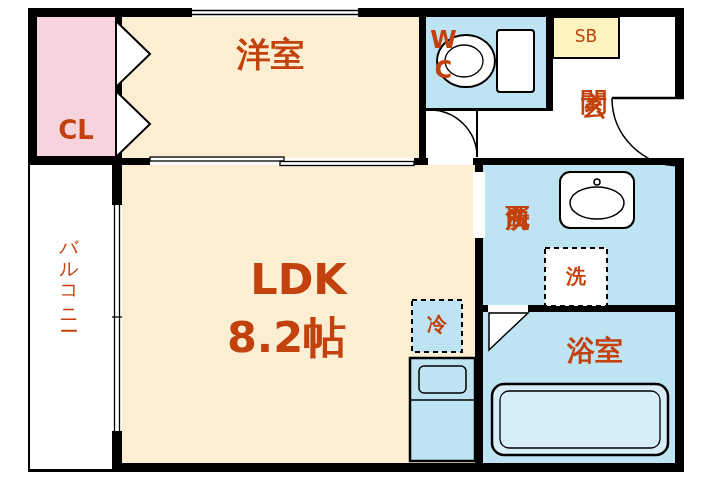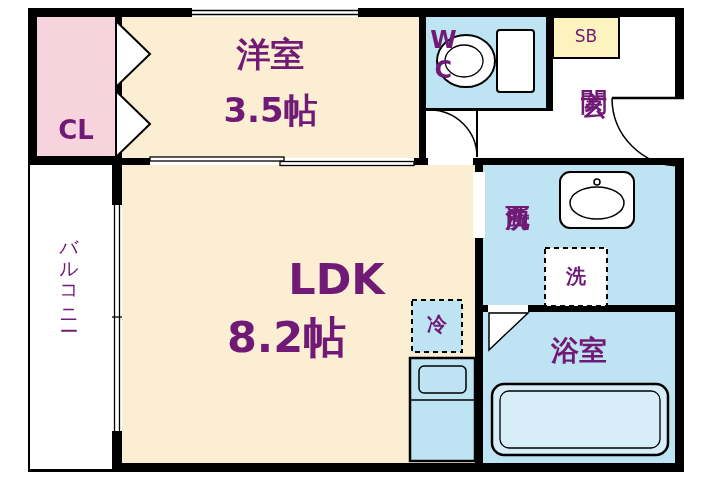--- a/index.html
+++ b/index.html
@@ -1,34 +1,34 @@
 <!DOCTYPE html>
 <html><head>
 <meta charset="utf-8">
 <style>
   html,body{margin:0;padding:0;background:#fff;}
   .canvas{
     position:relative;width:707px;height:487px;background:#fff;overflow:hidden;
     font-family:"DejaVu Sans","Liberation Sans",sans-serif;
   }
   .plan-svg{position:absolute;left:0;top:0;}
-  .label{position:absolute;color:#701a75;line-height:1.1;white-space:nowrap;}
+  .label{position:absolute;color:#c2410c;line-height:1.1;white-space:nowrap;}
   .center{text-align:center;}
   .v{writing-mode:vertical-rl;text-orientation:upright;}
   .vl{writing-mode:vertical-lr;text-orientation:upright;}
   .room-big{font-size:34px;font-weight:bold;}
   .ldk-big{font-size:43px;font-weight:bold;}
   .cl{font-size:26px;font-weight:600;margin-top:40px;}
   .wc{font-size:24px;font-weight:bold;letter-spacing:2px;}
   .sb{font-size:17px;font-weight:400;}
   .genkan{font-size:26px;font-weight:bold;}
   .balc{font-size:19px;font-weight:500;letter-spacing:2px;}
   .senmen{font-size:24px;font-weight:bold;}
   .small-unit{font-size:20px;font-weight:600;}
-  .bath{font-size:28px;font-weight:bold;}
+  .bath{font-size:28px;font-weight:bold;padding-left:16px;}
 </style>
 </head>
 <body>
 
 <div class="canvas">
 
   <svg class="plan-svg" width="707" height="487" viewBox="0 0 707 487">
 
     <rect x="28" y="8" width="656" height="464" fill="#000000"></rect>
 
@@ -122,31 +122,30 @@
 
     <g>
       <rect x="492" y="384" width="176" height="71" rx="12" fill="#D7EEF9" stroke="#000" stroke-width="2.5"></rect>
       <rect x="500" y="391" width="160" height="57" rx="9" fill="none" stroke="#000" stroke-width="1.3"></rect>
     </g>
   </svg>
 
   <div class="label cl center" style="left:37px;top:76px;width:78px;">CL</div>
 
   <div class="label room-big center" style="left:122px;top:36px;width:297px;">洋室</div>
-  <div class="label room-big center" style="left:122px;top:92px;width:297px;">3.5帖</div>
 
   <div class="label wc vl" style="left:430px;top:26px;">WC</div>
 
   <div class="label sb center" style="left:553px;top:27px;width:66px;">SB</div>
 
   <div class="label genkan v" style="left:580px;top:70px;">玄関</div>
 
   <div class="label balc v" style="left:59px;top:226px;">バルコニー</div>
 
-  <div class="label ldk-big center" style="left:122px;top:256px;width:353px;padding-left:38px;">LDK</div>
+  <div class="label ldk-big center" style="left:122px;top:256px;width:353px;">LDK</div>
   <div class="label ldk-big center" style="left:122px;top:314px;width:329px;">8.2帖</div>
 
   <div class="label senmen v" style="left:504px;top:186px;">洗面所</div>
 
   <div class="label small-unit center" style="left:545px;top:265px;width:62px;">洗</div>
 
   <div class="label small-unit center" style="left:412px;top:313px;width:50px;">冷</div>
 
   <div class="label bath center" style="left:483px;top:336px;width:192px;">浴室</div>
 

